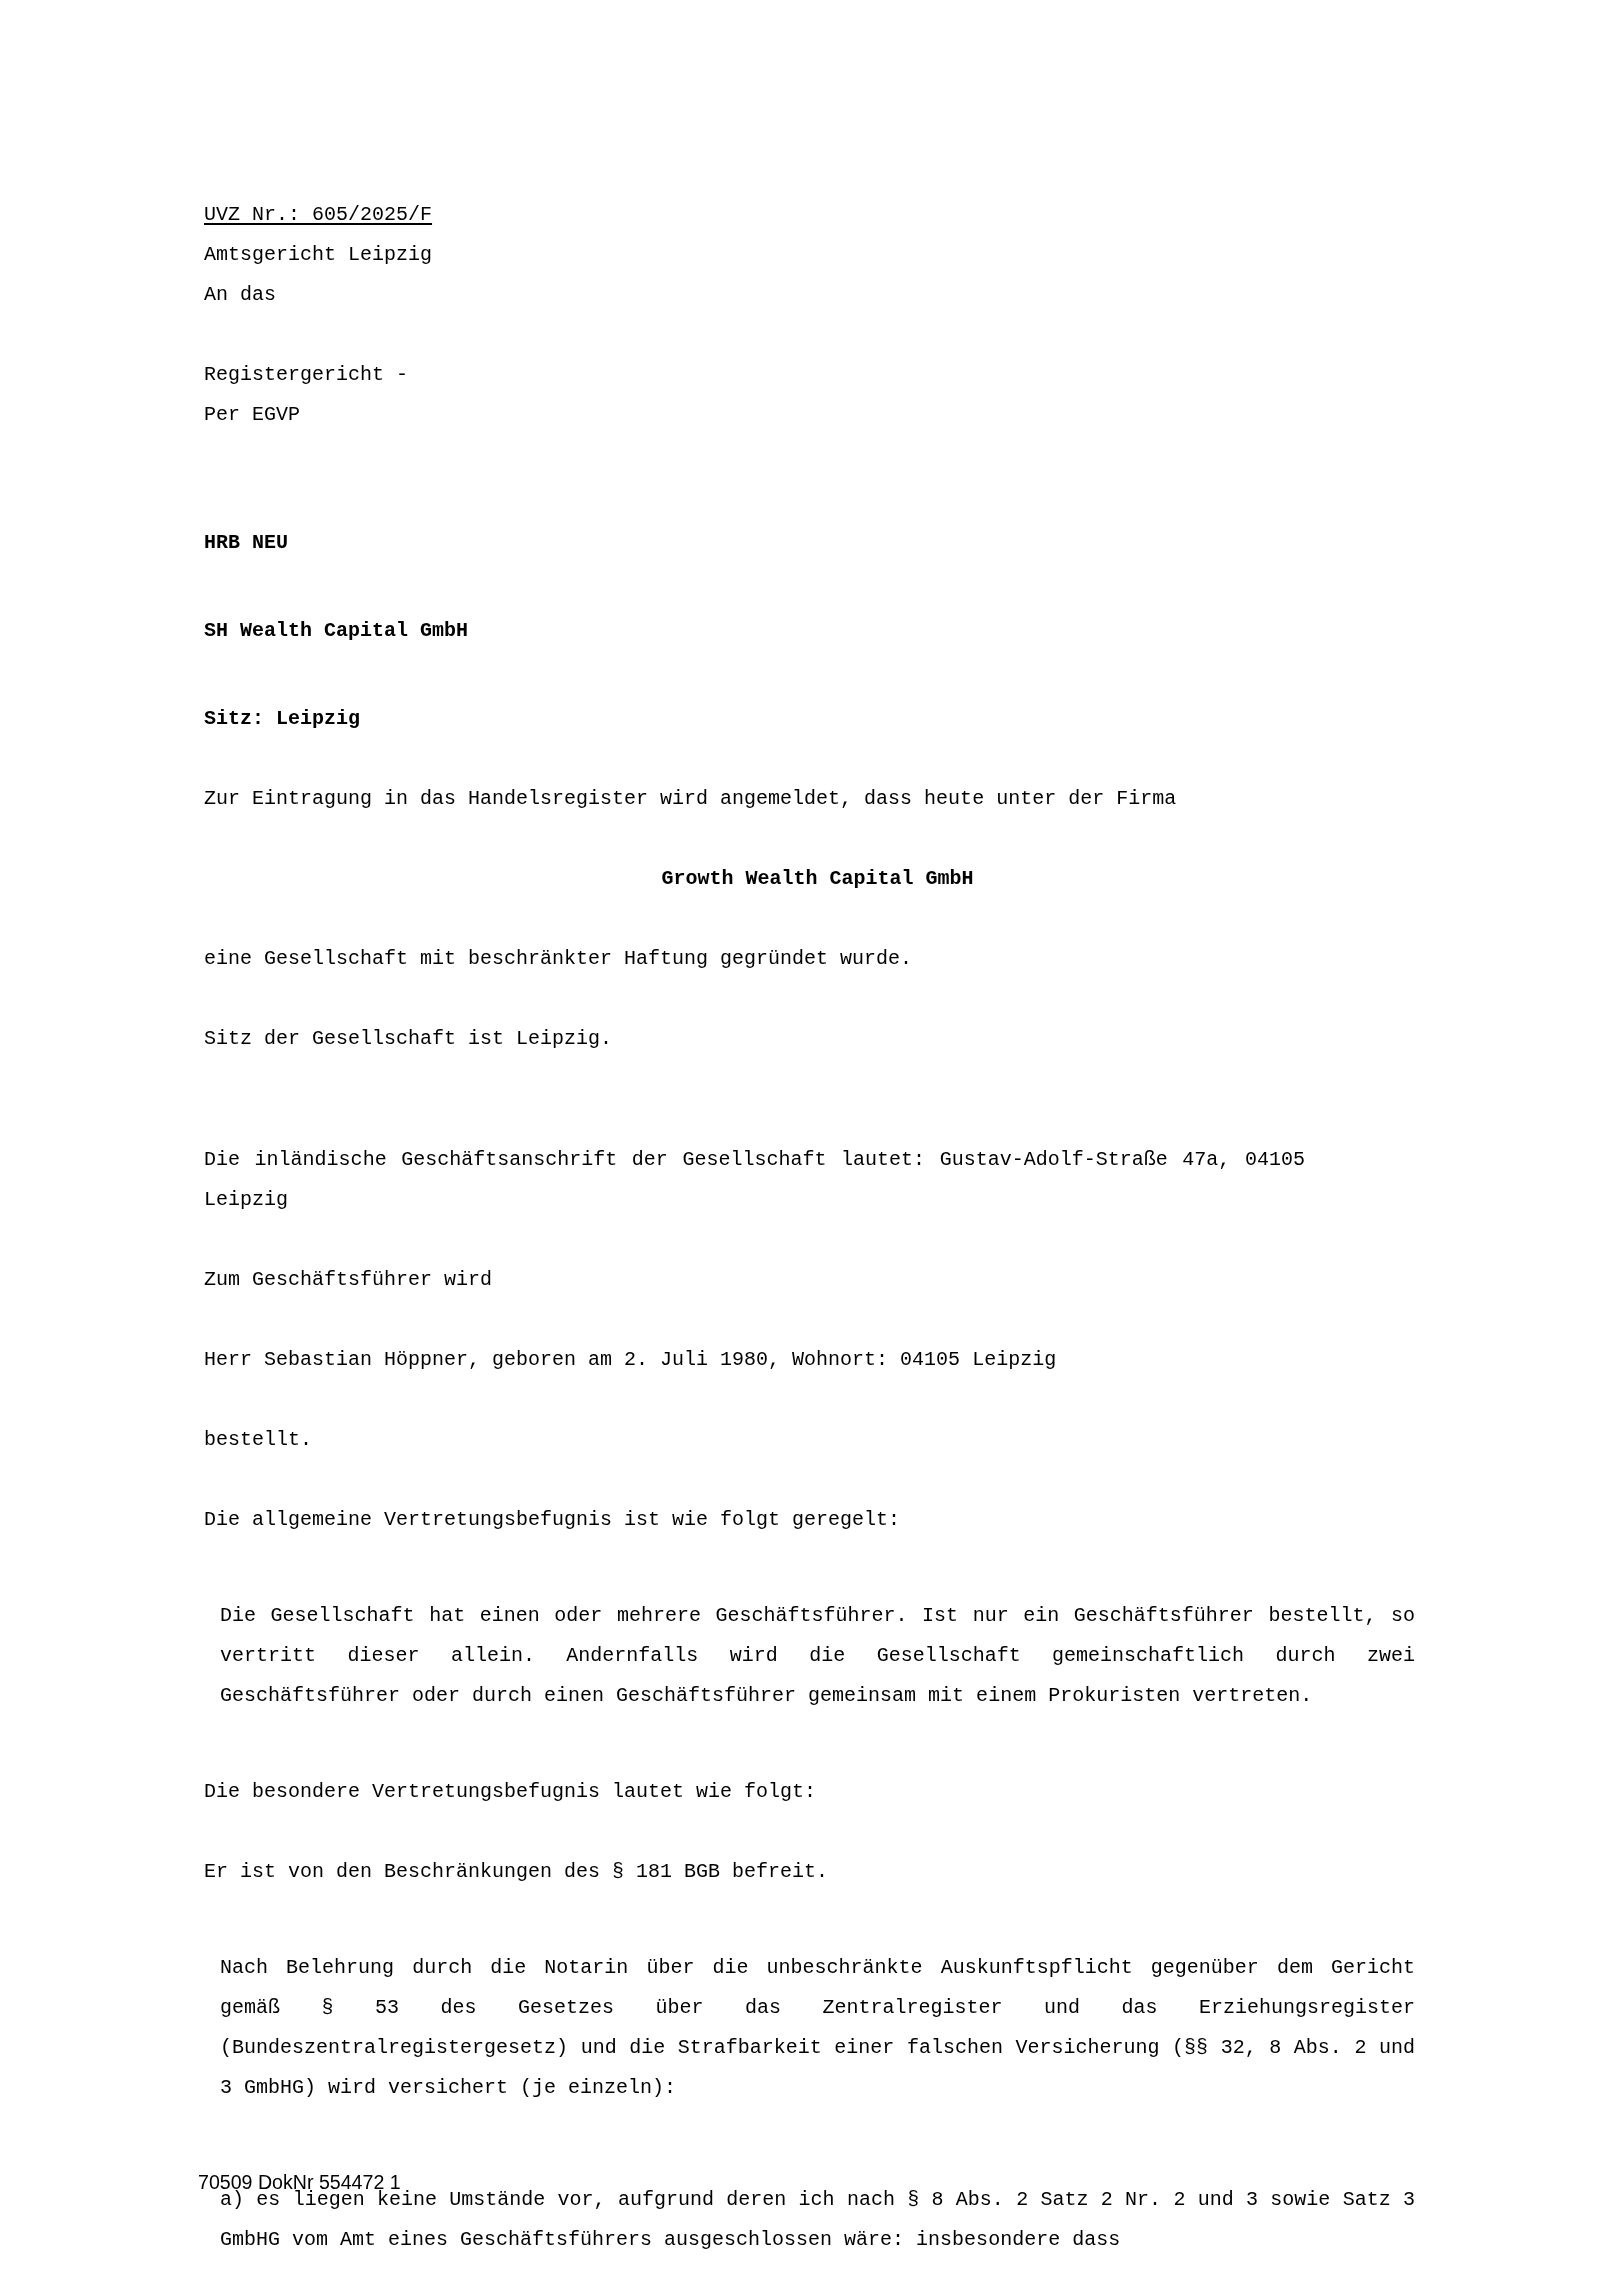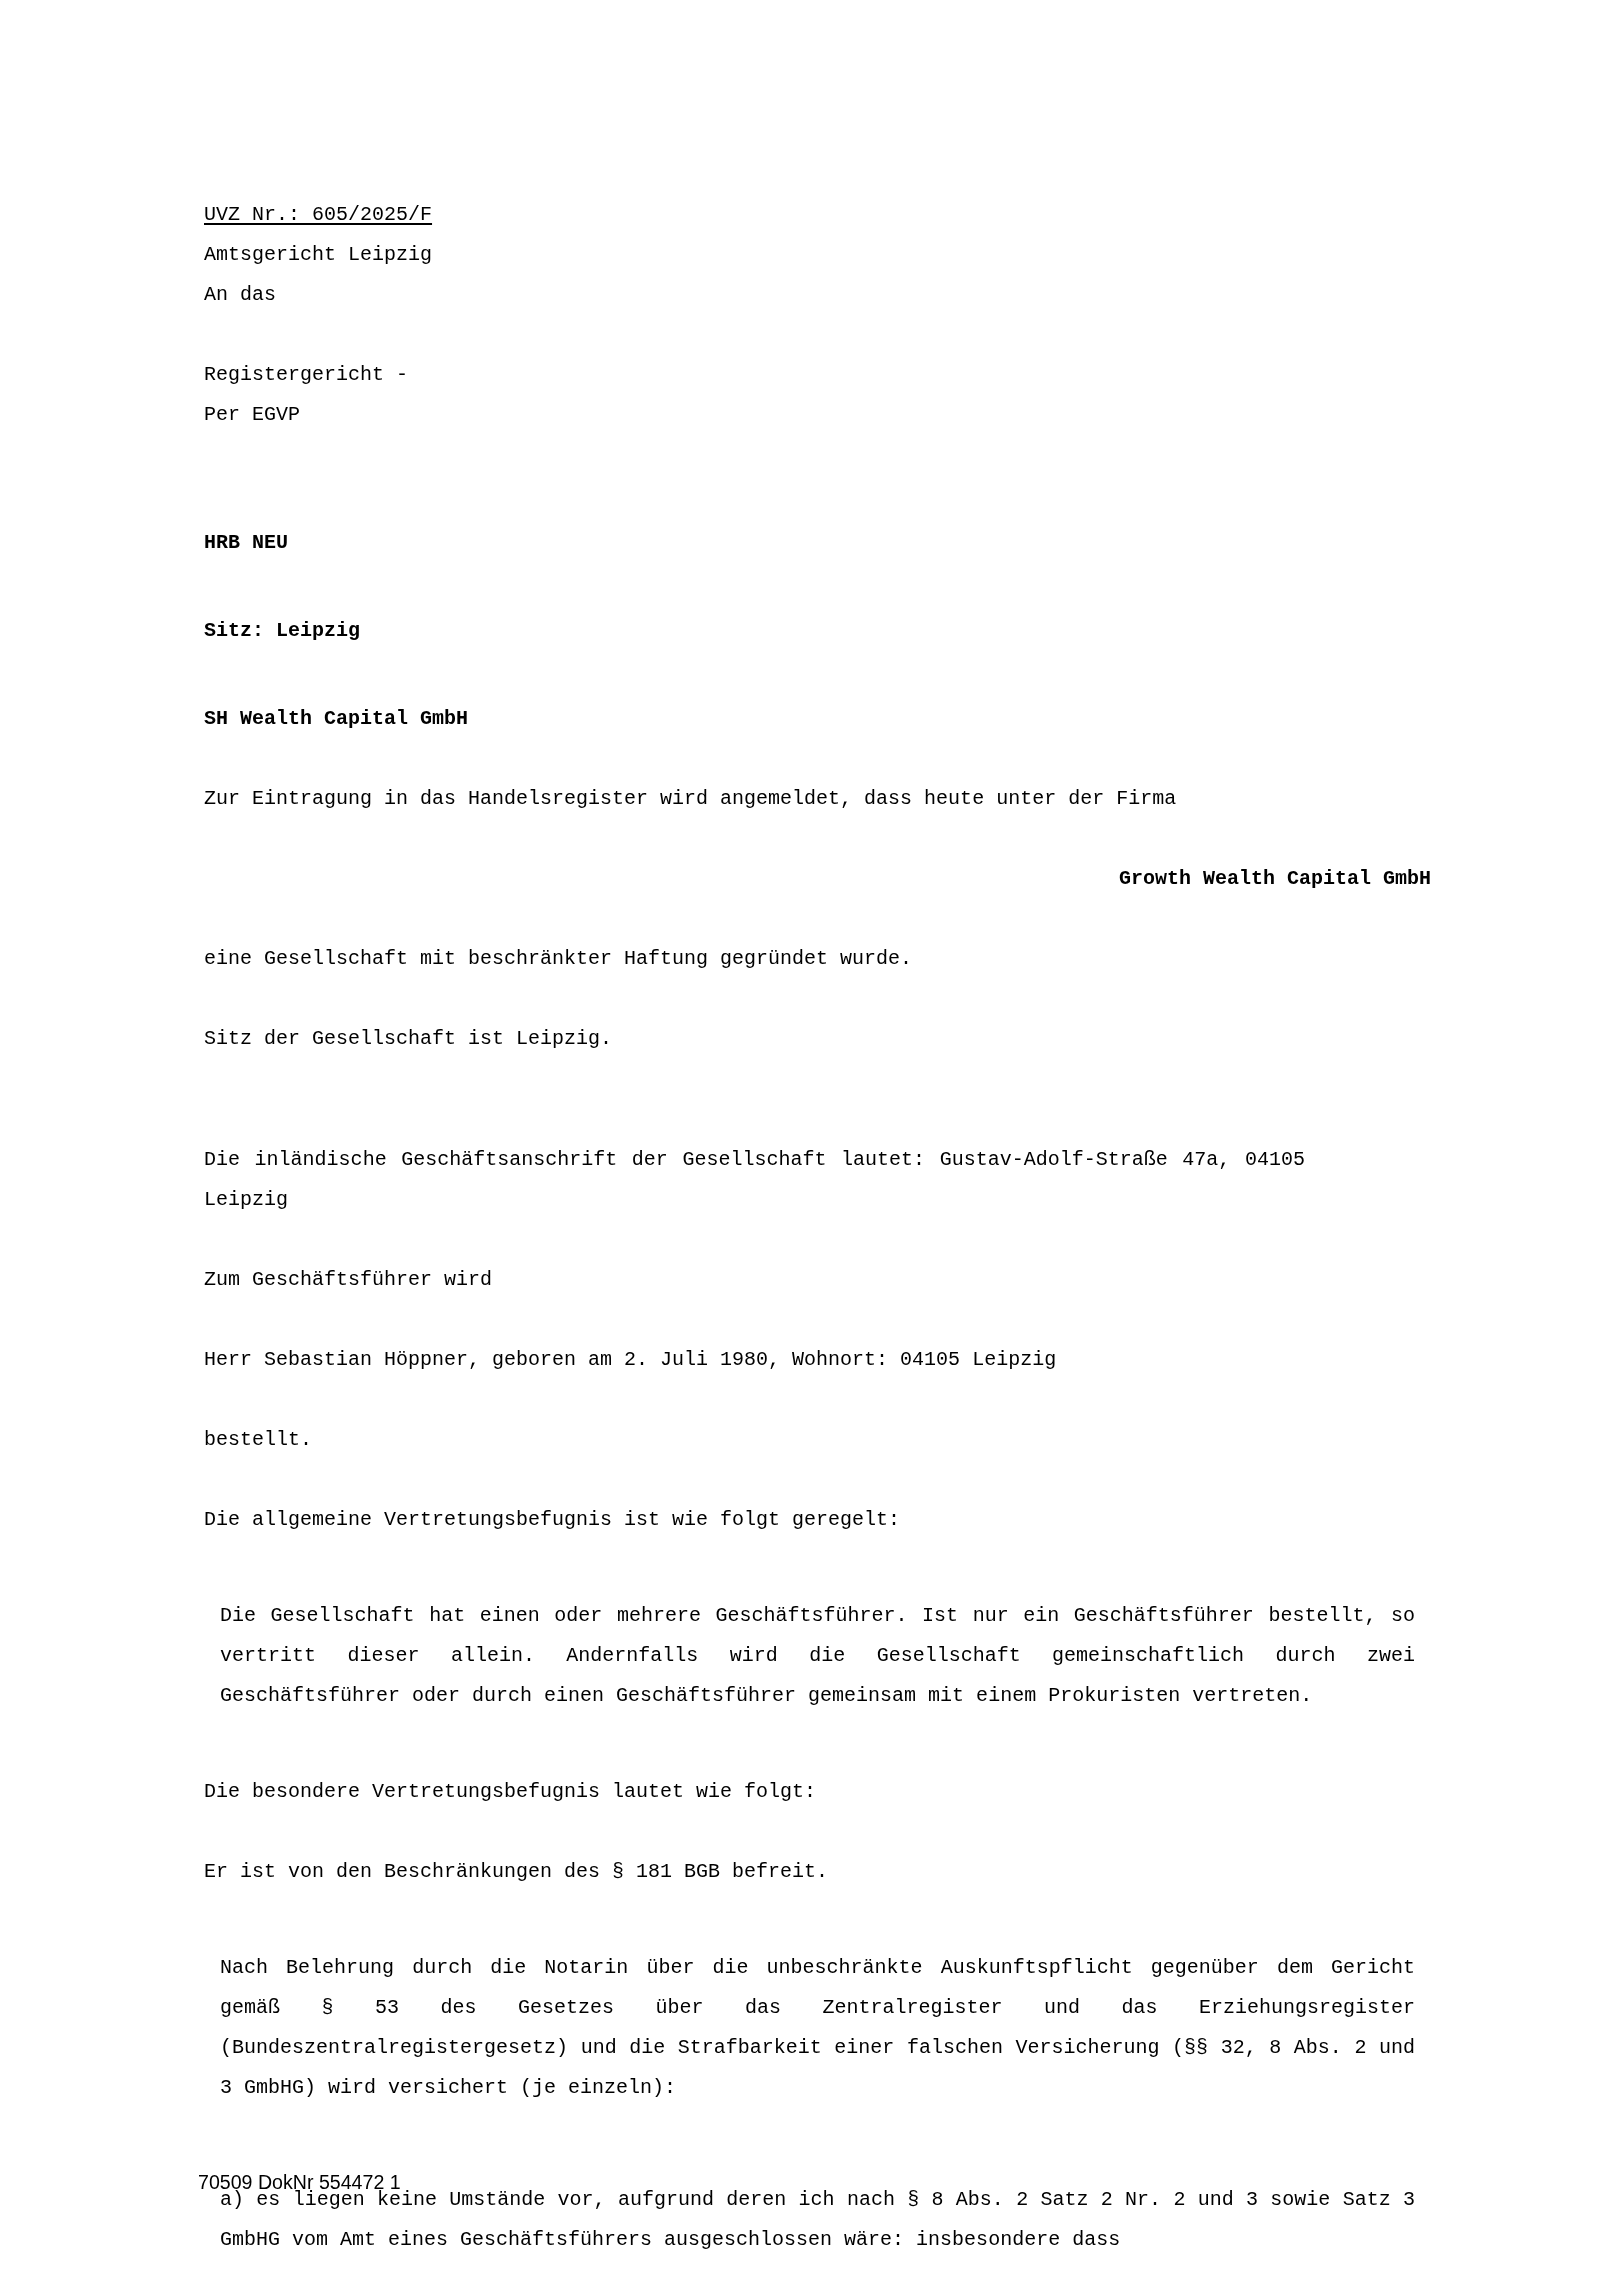--- a/index.html
+++ b/index.html
@@ -29,21 +29,21 @@
       top: 195px;
       width: 1227px;
       font-size: 20px;
       line-height: 40px;
       font-family: Liberation Mono, monospace;
     }
     .line { display: block; white-space: nowrap; }
     .u { text-decoration: underline; text-decoration-thickness: 2px; text-underline-offset: 3.3px; }
     .b { font-weight: bold; margin-top: 48px; }
     .gap { display: block; height: 40px; }
-    .center { display: block; text-align: right; font-weight: bold; }
+    .center { display: block; text-align: center; font-weight: bold; }
     .para { display: block; margin: 16px; }
     .justify { text-align: justify; text-align-last: left; }
     .footer {
       position: absolute;
       left: 198px;
       top: 2171px;
       font-size: 19.6px;
       line-height: 23.6px;
       white-space: nowrap;
     }
@@ -56,22 +56,22 @@
 
     <span class="line u">UVZ Nr.: 605/2025/F</span>
     <span class="line">Amtsgericht Leipzig</span>
     <span class="line">An das</span>
     <span class="gap"></span>
     <span class="line">Registergericht -</span>
     <span class="line">Per EGVP</span>
     <span class="gap"></span>
 
     <span class="line b">HRB NEU</span>
+    <span class="line b">SH Wealth Capital GmbH</span>
     <span class="line b">Sitz: Leipzig</span>
-    <span class="line b">SH Wealth Capital GmbH</span>
     <span class="gap"></span>
 
     <span class="line">Zur Eintragung in das Handelsregister wird angemeldet, dass heute unter der Firma</span>
     <span class="gap"></span>
     <span class="center">Growth Wealth Capital GmbH</span>
     <span class="gap"></span>
 
     <span class="line">eine Gesellschaft mit beschränkter Haftung gegründet wurde.</span>
     <span class="gap"></span>
     <span class="line">Sitz der Gesellschaft ist Leipzig.</span>

